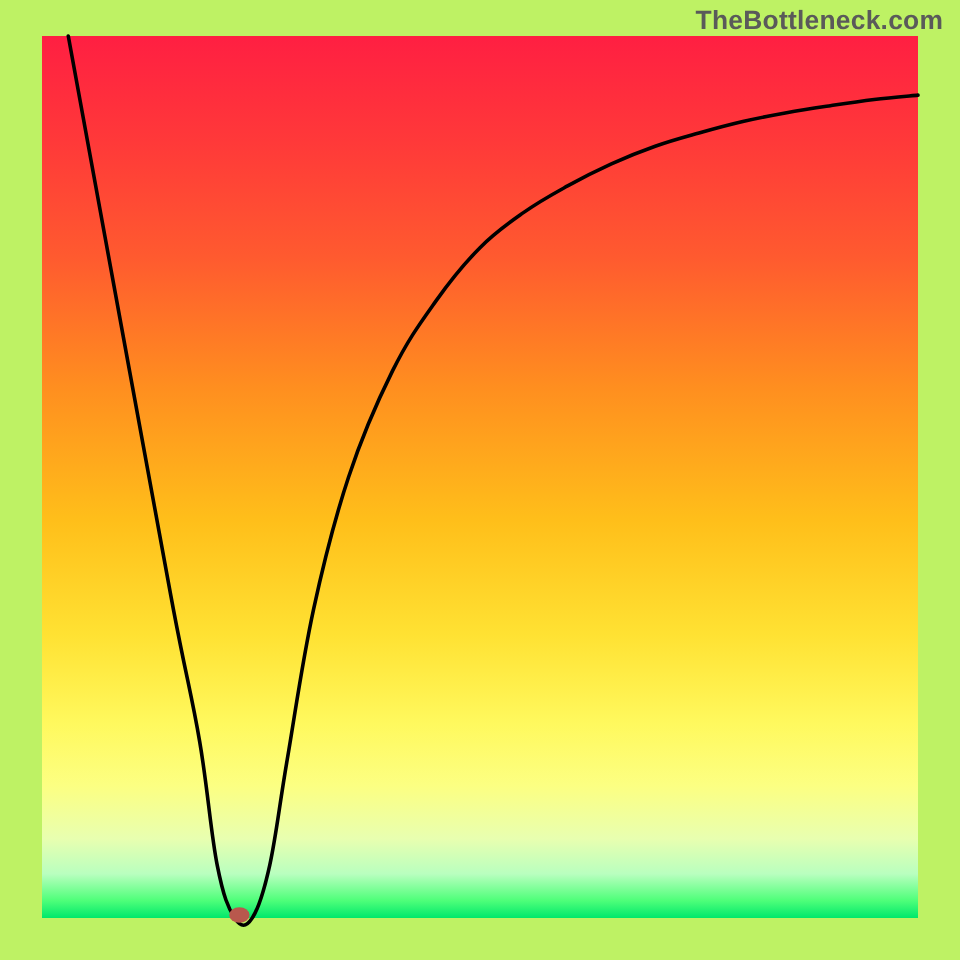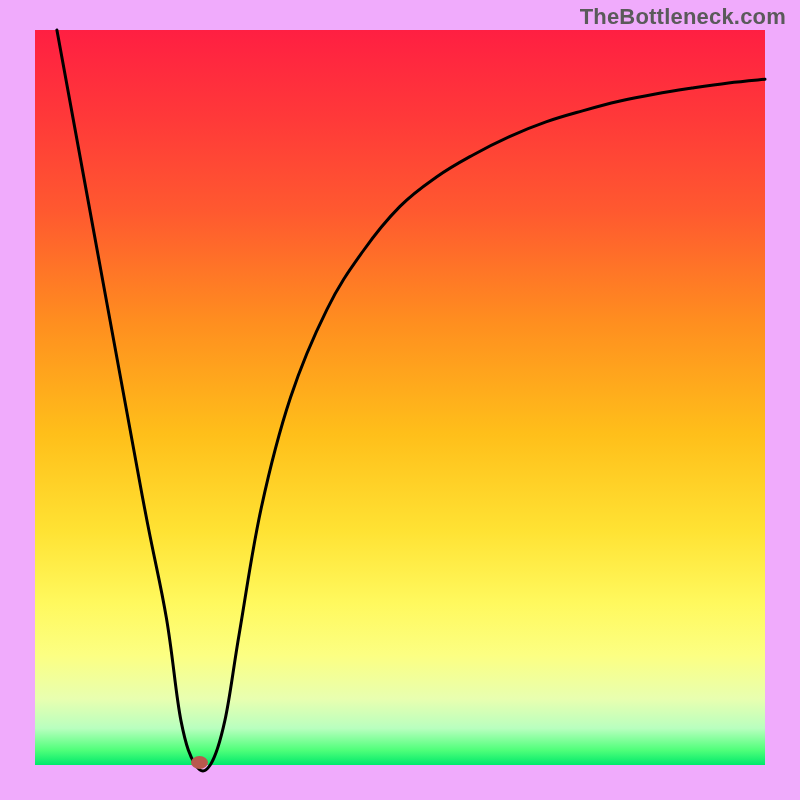--- a/index.html
+++ b/index.html
@@ -8,21 +8,21 @@
     width: 800px;
     height: 800px;
     background: #000;
     overflow: hidden;
     font-family: Arial, Helvetica, sans-serif;
   }
   .frame {
     position: relative;
     width: 800px;
     height: 800px;
-    background: #f0abfc;
+    background: #bef264;
   }
   .watermark {
     position: absolute;
     top: 4px;
     right: 14px;
     color: #5a5a5a;
     font-size: 22px;
     font-weight: 600;
     letter-spacing: 0.2px;
     z-index: 5;

